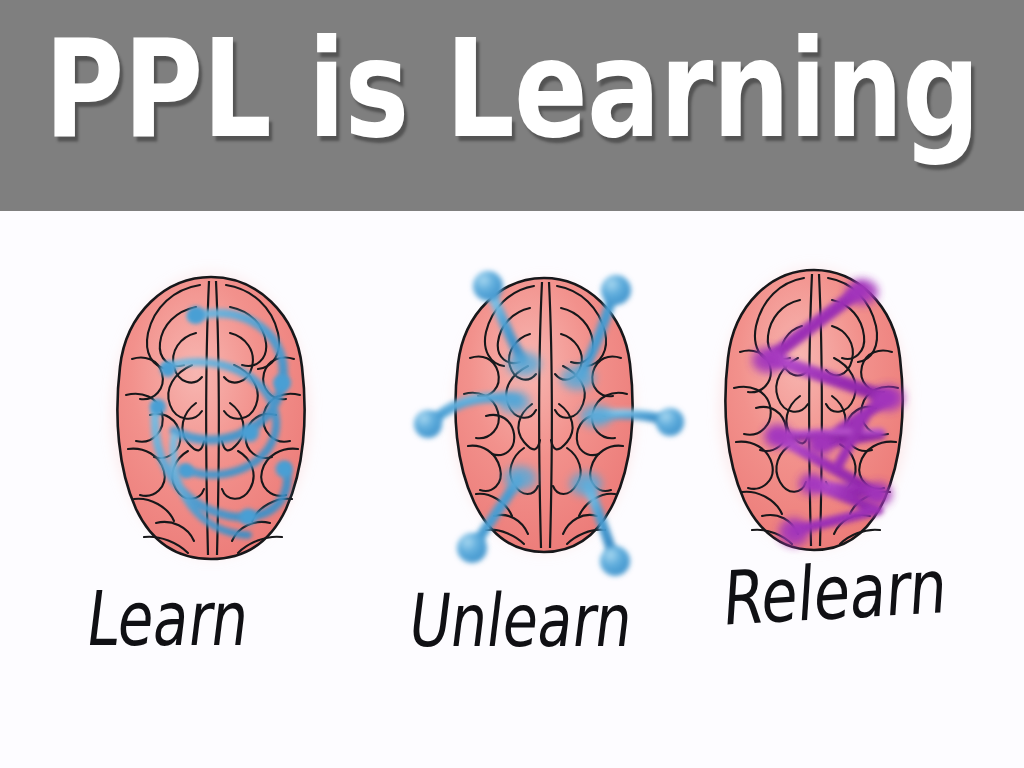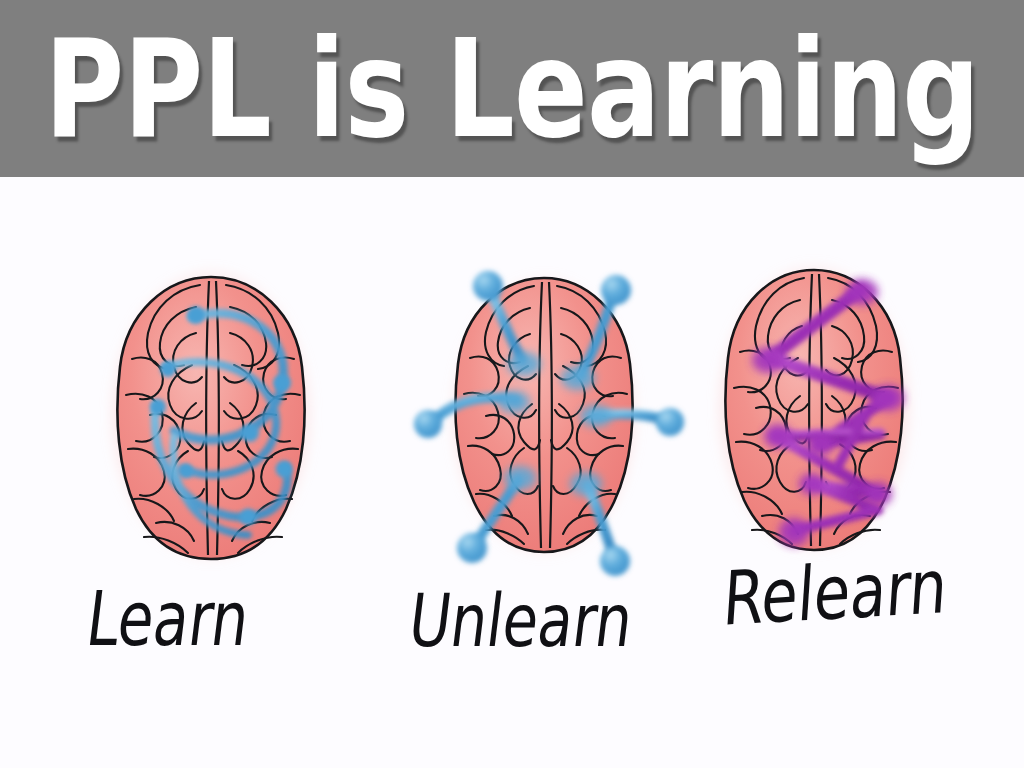--- a/index.html
+++ b/index.html
@@ -22,21 +22,21 @@
     height: 768px;
     background: #fdfcff;
   }
 
   
   #title-banner {
     position: absolute;
     left: 0;
     top: 0;
     width: 1024px;
-    height: 177px;
+    height: 211px;
     background: #7f7f7f;
   }
   #title-text {
     position: absolute;
     left: 0;
     top: 0;
     width: 1024px;
     height: 177px;
     display: flex;
     align-items: center;

